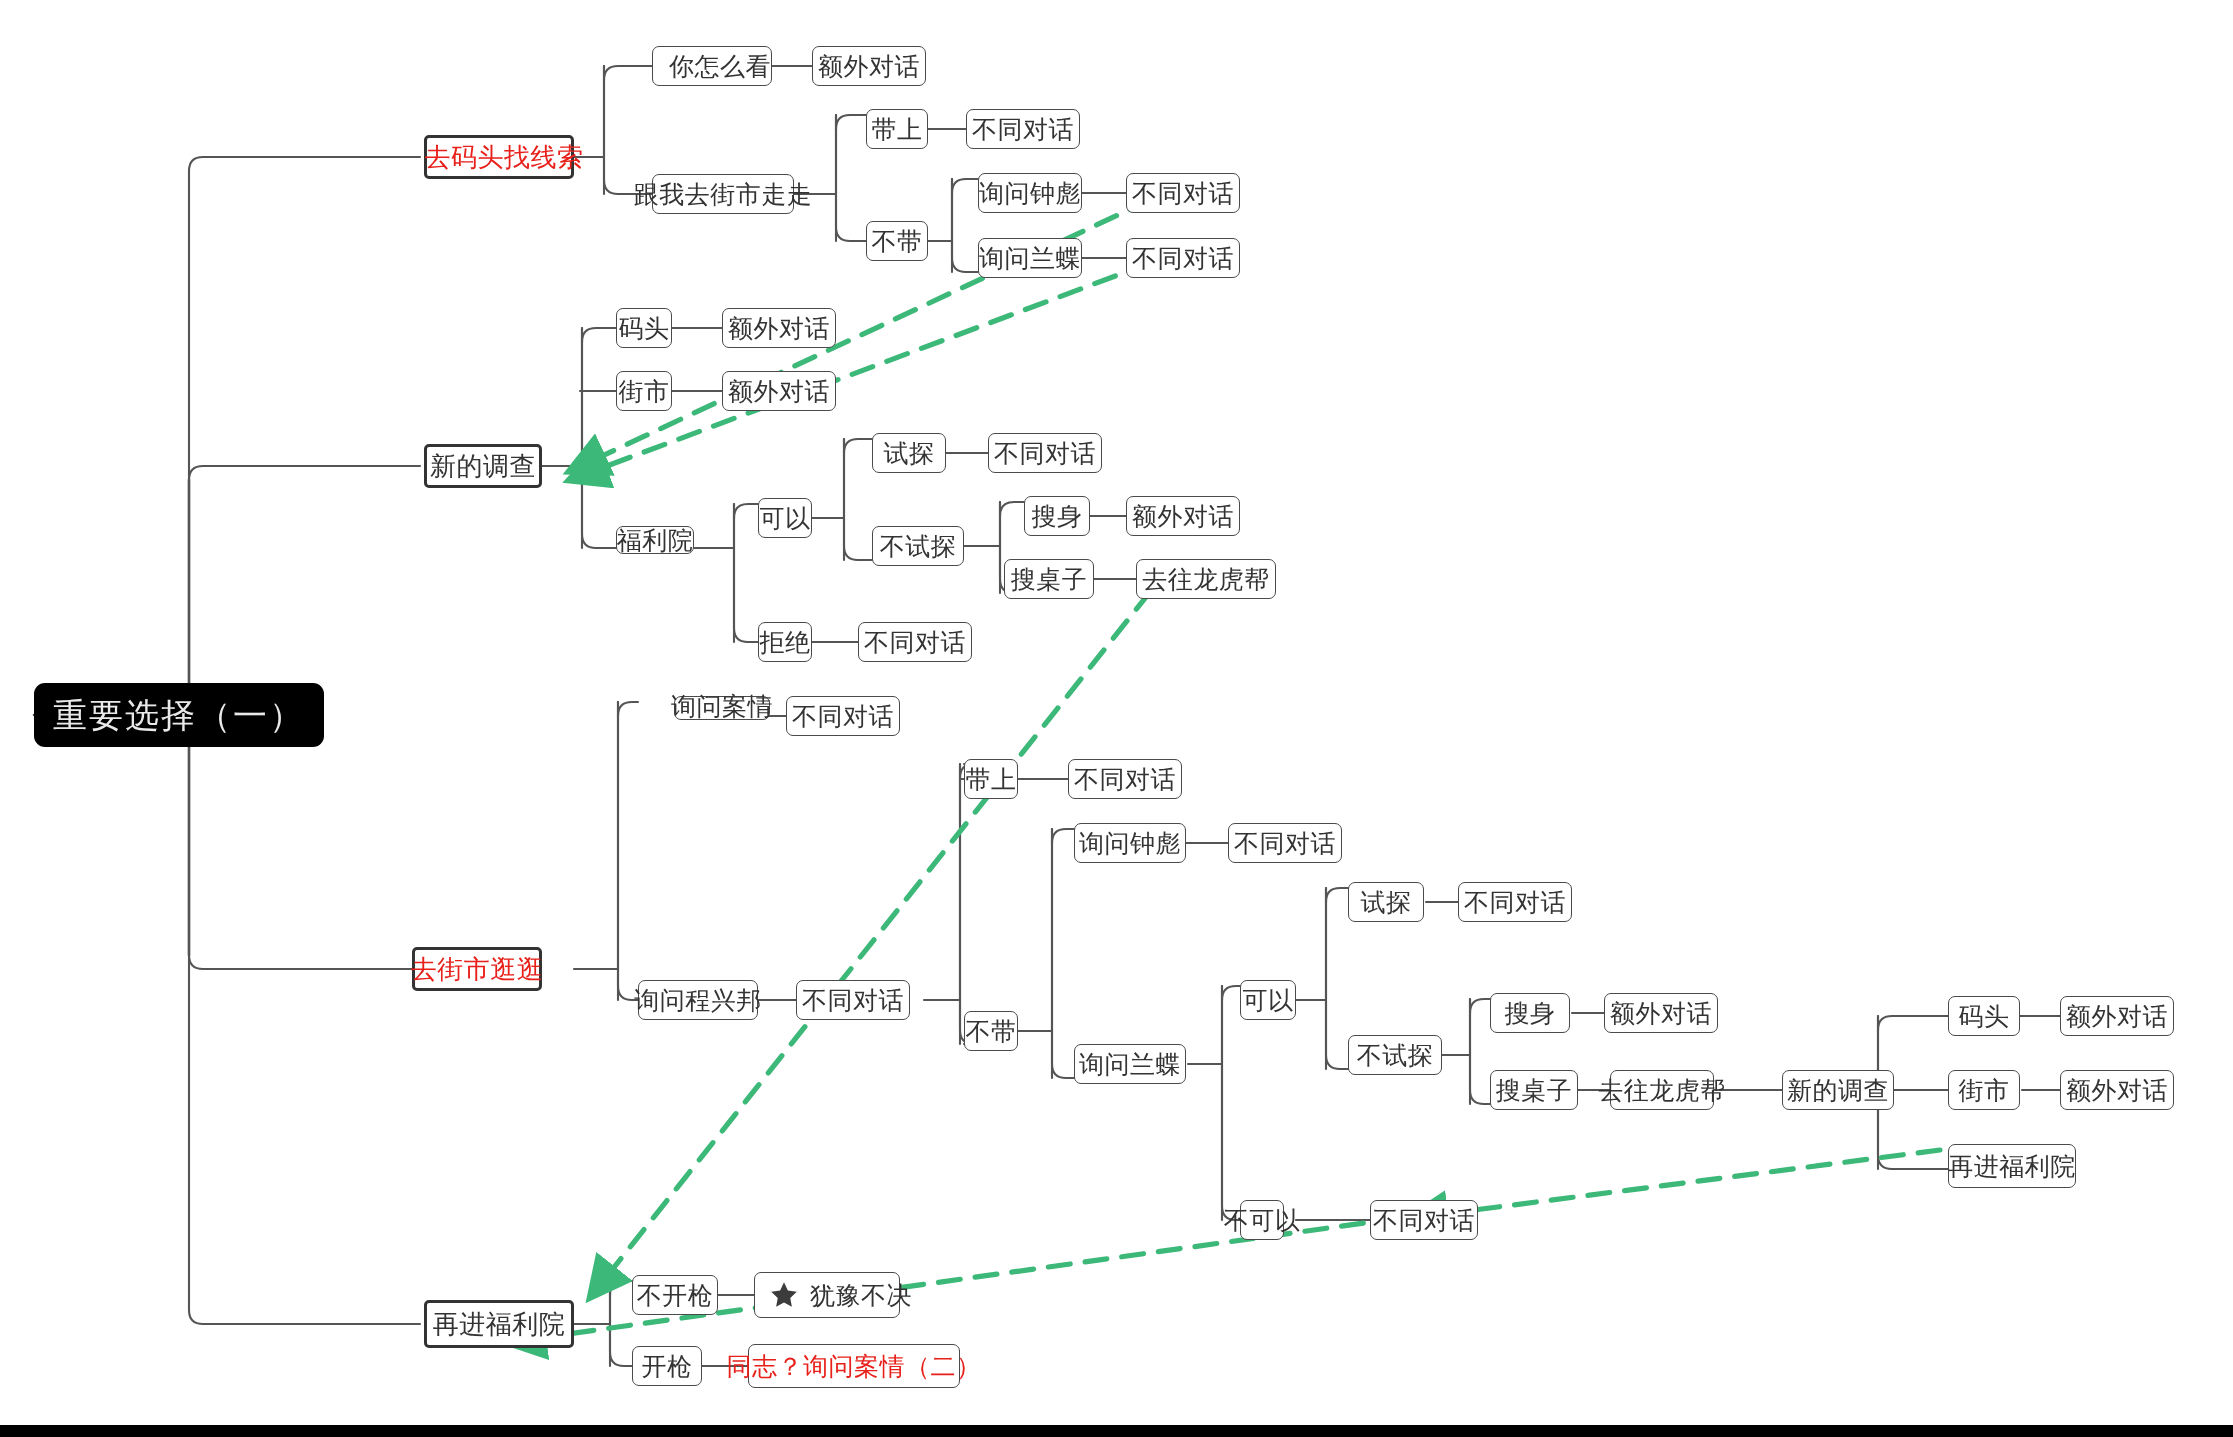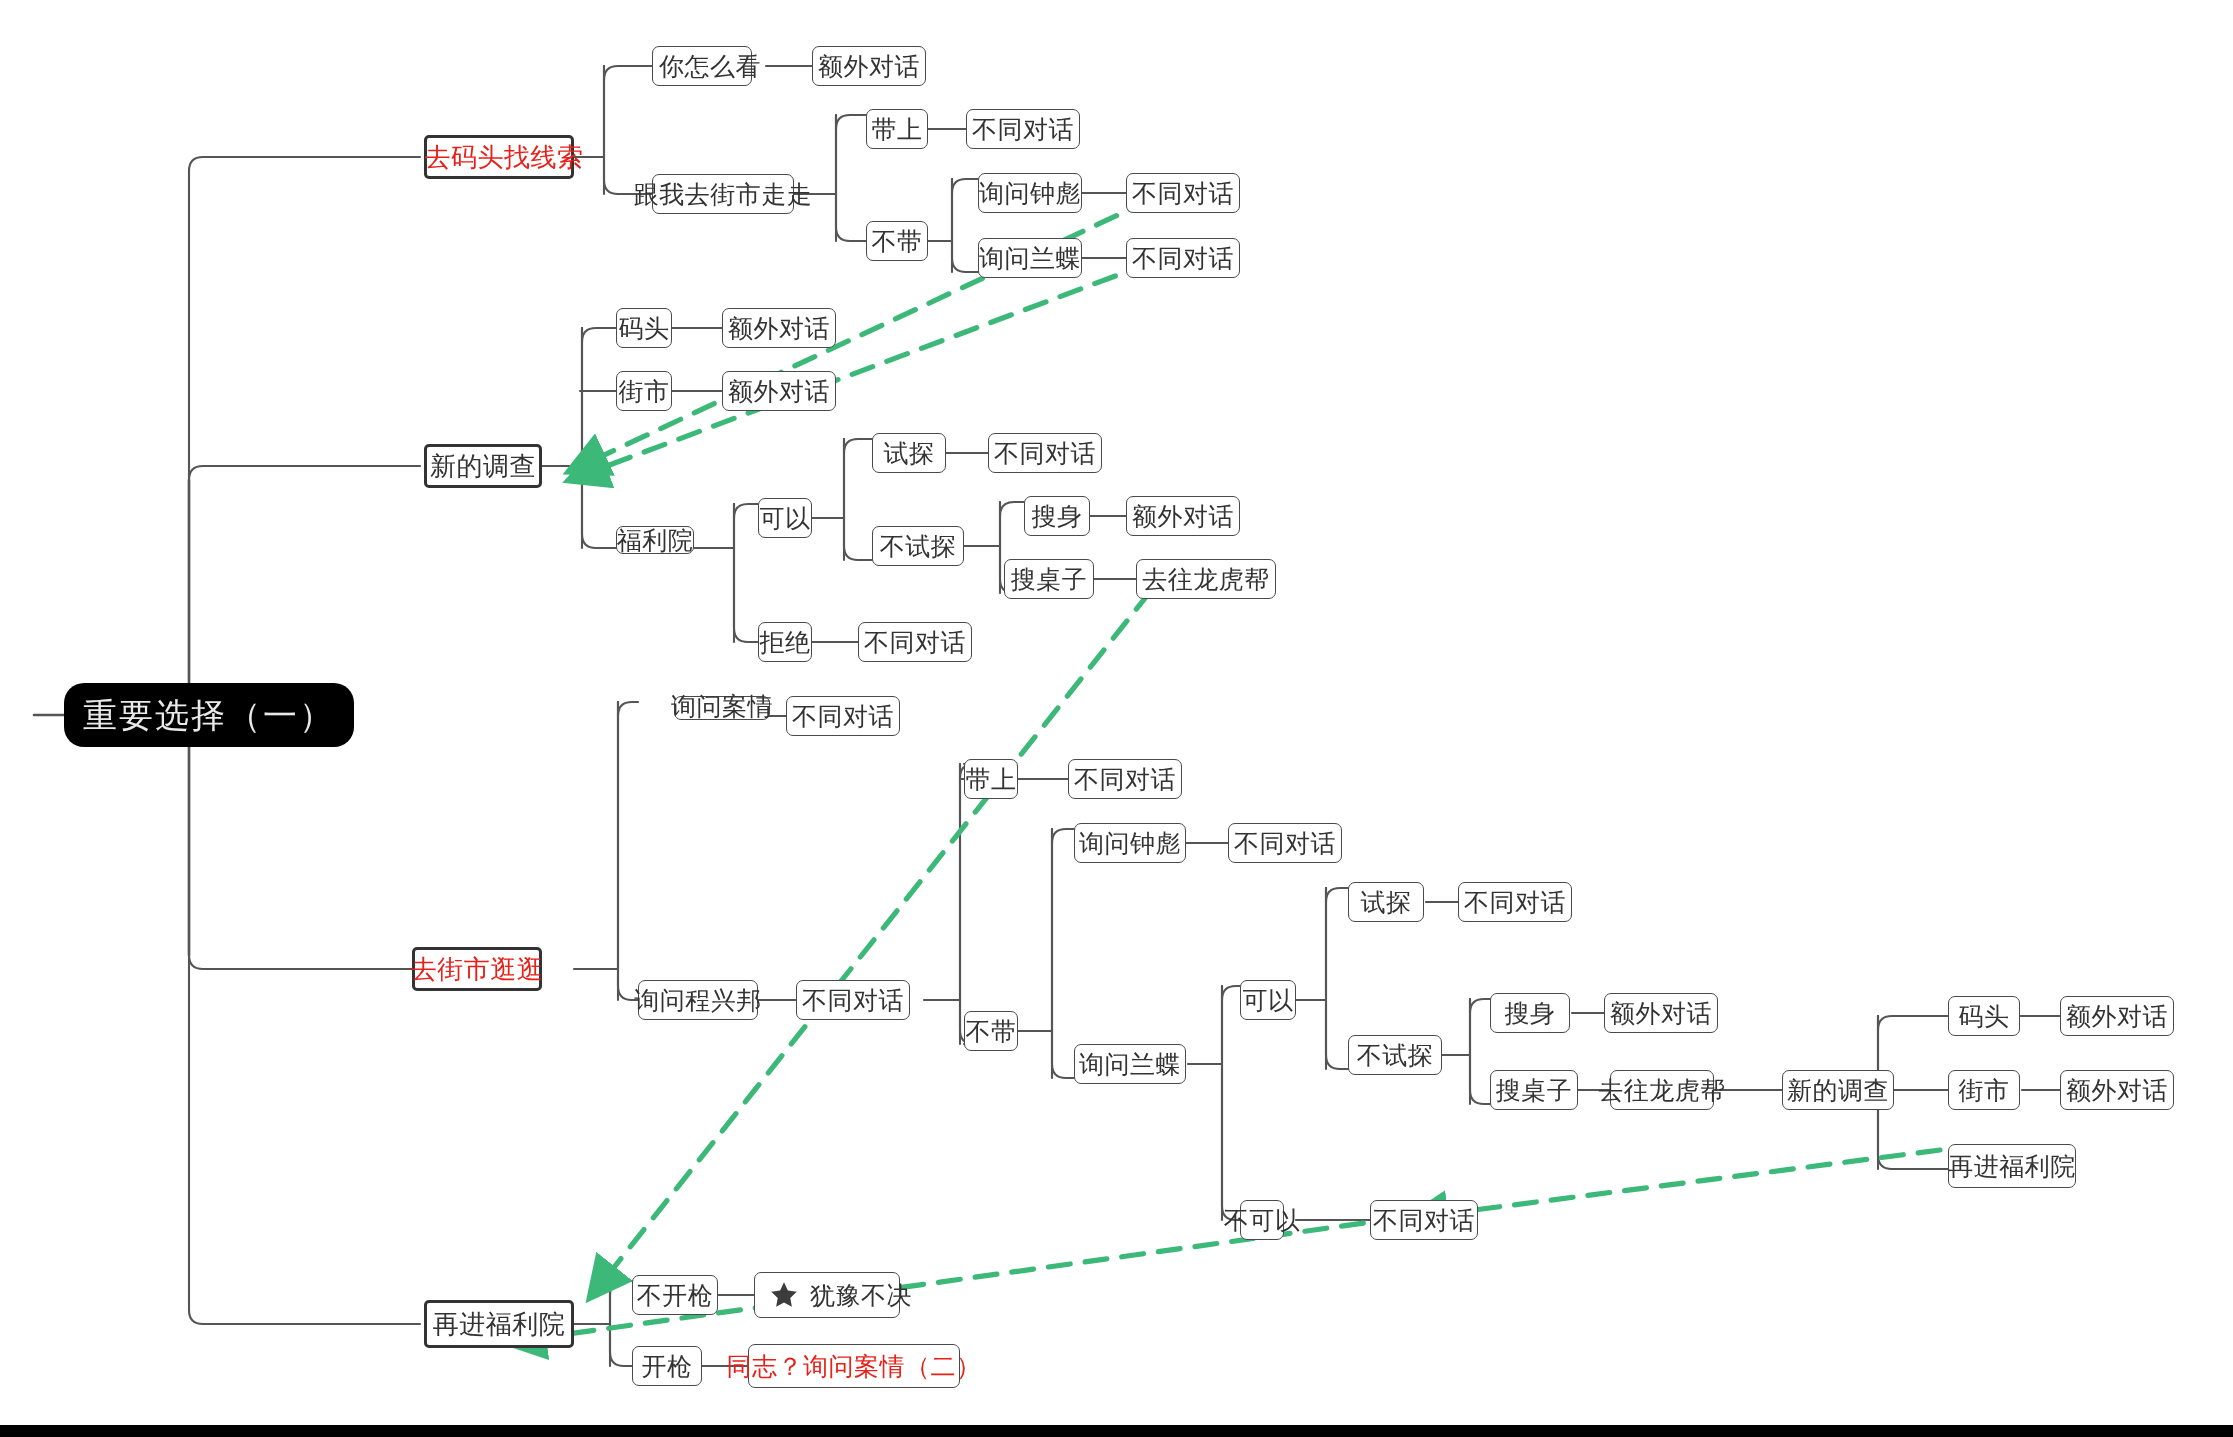--- a/index.html
+++ b/index.html
@@ -7,22 +7,22 @@
        font-family:"Liberation Sans","DejaVu Sans",sans-serif;}
   #canvas{position:absolute;left:0;top:0;width:2233px;height:1437px;}
   svg.links{position:absolute;left:0;top:0;width:2233px;height:1437px;pointer-events:none;}
 
   .node{position:absolute;box-sizing:border-box;display:flex;align-items:center;
         justify-content:center;background:#fff;border:1.6px solid #4a4a4a;
         border-radius:7px;color:#333;font-size:25px;line-height:1;
         white-space:nowrap;letter-spacing:.5px;}
   .node.lvl1{border:3.2px solid #333;border-radius:5px;font-size:26px;}
   .node.red{color:#e8201a;}
-  .node.root{background:#000;color:#e9e9e9;border:none;border-radius:20px;
-             font-size:34px;letter-spacing:2px;margin-left:30px;}
+  .node.root{background:#000;color:#e9e9e9;border:none;border-radius:11px;
+             font-size:34px;letter-spacing:2px;}
   .node.starred{justify-content:flex-start;padding-left:14px;gap:11px;}
   .star-icon{display:inline-block;width:30px;height:30px;color:#3c3c3c;flex:0 0 auto;}
   .star-icon svg{display:block;width:30px;height:30px;}
   .node-label{display:block;}
 
   #bottombar{position:absolute;left:0;top:1425px;width:2233px;height:12px;background:#000;}
 </style>
 </head>
 <body>
 
@@ -161,21 +161,21 @@
     </g>
   </svg>
 
   <div class="node root" style="left:34px;top:683px;width:290px;height:64px;">
     <span class="node-label">重要选择（一）</span>
   </div>
 
   <div class="node lvl1 red" style="left:424px;top:135px;width:150px;height:44px;padding-left:10px;">
       <span class="node-label">去码头找线索</span>
     </div>
-  <div class="node" style="left:652px;top:46px;width:100px;height:40px;padding-left:16px;">
+  <div class="node" style="left:652px;top:46px;width:120px;height:40px;padding-left:16px;">
       <span class="node-label">你怎么看</span>
     </div>
   <div class="node" style="left:812px;top:46px;width:114px;height:40px;">
       <span class="node-label">额外对话</span>
     </div>
   <div class="node" style="left:652px;top:174px;width:142px;height:40px;">
       <span class="node-label">跟我去街市走走</span>
     </div>
   <div class="node" style="left:866px;top:109px;width:62px;height:40px;">
       <span class="node-label">带上</span>

